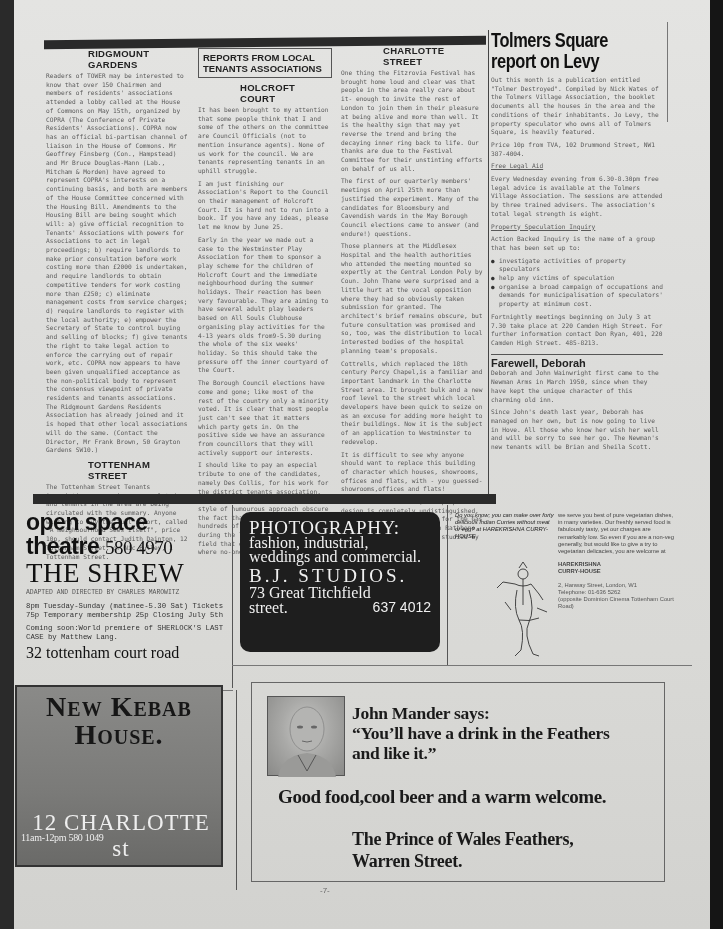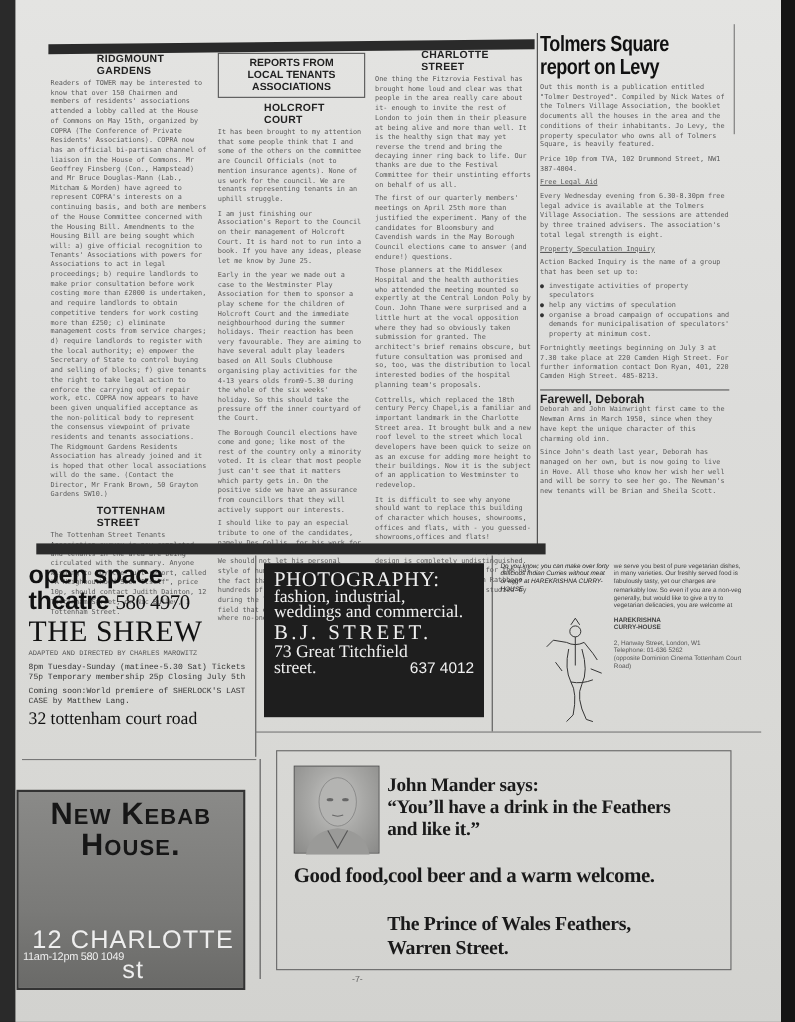--- a/index.html
+++ b/index.html
@@ -25,21 +25,21 @@
   .col p { margin-bottom: 4px; }
   .headline { font-family: "Liberation Sans", sans-serif; font-weight: bold; color: #222; letter-spacing: 0.3px; padding-left: 42px; }
   .h-small { font-size: 9.5px; line-height: 11px; margin-bottom: 2px; }
 
   .col1 { left: 46px; top: 48px; width: 142px; }
   .col2 { left: 198px; top: 48px; width: 134px; }
   .col3 { left: 341px; top: 45px; width: 145px; }
   .col4 { left: 491px; top: 30px; width: 172px; }
 
   .reports-box {
-    border: 1px solid #555; padding: 3px 20px; text-align: center;
+    border: 1px solid #555; padding: 3px 4px; 
     font-family: "Liberation Sans", sans-serif; font-weight: bold; font-size: 9.5px; line-height: 11px;
     color: #222; margin-bottom: 4px;
   }
   .vline { position: absolute; background: #444; width: 1px; }
 
   .tolmers-title {
     font-family: "Liberation Sans", sans-serif; font-weight: bold; font-size: 20px; line-height: 21px;
     color: #111; letter-spacing: -0.5px; transform: scaleX(0.82); transform-origin: left;
     margin-bottom: 4px; white-space: nowrap;
   }
@@ -58,55 +58,55 @@
   .os-show { font-family: "Liberation Serif", serif; font-size: 27px; line-height: 26px; color: #111; letter-spacing: 0.5px; }
   .os-small { font-family: "Liberation Mono", monospace; font-size: 6.4px; line-height: 8px; color: #555; margin-top: 3px; }
   .os-mid { font-family: "Liberation Mono", monospace; font-size: 7.3px; line-height: 8.5px; color: #333; margin-top: 5px; }
   .os-addr { font-family: "Liberation Serif", serif; font-size: 16px; color: #111; margin-top: 3px; }
 
   .ad-sep-v { position:absolute; background:#555; width:1px; }
   .ad-sep-h { position:absolute; background:#777; height:1px; }
 
   .ad-photo {
     left: 240px; top: 512px; width: 200px; height: 140px; background: #1e1e1e; color: #f0f0f0;
-    font-family: "Liberation Serif", serif; padding: 7px 9px;
+    font-family: "Liberation Serif", serif; padding: 7px 9px; border-radius: 10px;
   }
   .ph-title { font-size: 19px; line-height: 17px; letter-spacing: 0.5px; }
   .ph-body { font-size: 16px; line-height: 14px; }
   .ph-studio { font-size: 19px; line-height: 20px; letter-spacing: 3px; margin-top: 2px; }
   .ph-addr { font-size: 16px; line-height: 14px; }
   .ph-row { display: flex; justify-content: space-between; font-size: 16px; line-height: 15px; }
   .ph-phone { font-family: "Liberation Sans", sans-serif; font-size: 14px; }
 
   .ad-curry { left: 455px; top: 512px; width: 228px; height: 150px; font-family: "Liberation Sans", sans-serif; }
   .cy-left { position: absolute; left: 0; top: 0; width: 100px; font-size: 5.8px; line-height: 7px; font-style: italic; color: #222; }
   .cy-right { position: absolute; left: 103px; top: 0; width: 120px; font-size: 5.8px; line-height: 7.2px; color: #444; }
   .cy-name { font-weight: bold; margin-top: 6px; color: #444; }
   .cy-addr { margin-top: 6px; color: #555; }
   .krishna { position: absolute; left: 38px; top: 48px; width: 60px; height: 100px; }
 
   .ad-kebab {
-    left: 15px; top: 718px; width: 208px; height: 182px; border: 2px solid #333;
+    left: 15px; top: 685px; width: 208px; height: 182px; border: 2px solid #333;
     background: linear-gradient(180deg, #8a8a88 0%, #7a7a78 60%, #6a6a68 100%);
-    font-family: Liberation Sans, sans-serif; text-align: center;
+    font-family: Liberation Serif, serif; text-align: center;
   }
   .kb-title { font-size: 28px; line-height: 28px; font-weight: bold; color: #161616; margin-top: 6px; font-variant: small-caps; letter-spacing: 1px; }
   .kb-hours { position: absolute; left: 4px; bottom: 22px; width: 200px; color: #eee; font-size: 10px; text-align: left; letter-spacing: -0.3px; }
   .kb-addr { position: absolute; left: 4px; bottom: 3px; width: 200px; color: #eee; font-size: 23px; text-align: center; letter-spacing: 1px; margin-top: 48px; }
 
   .ad-feathers {
     left: 251px; top: 682px; width: 414px; height: 200px; border: 1px solid #666;
     font-family: "Liberation Serif", serif; color: #1a1a1a;
   }
   .fe-photo {
     position: absolute; left: 15px; top: 13px; width: 78px; height: 80px; border: 1px solid #555;
     background: radial-gradient(ellipse at 50% 40%, #c8c8c6 0%, #a9a9a7 45%, #8a8a88 100%);
   }
   .fe-quote { position: absolute; left: 100px; top: 20px; font-size: 17.5px; line-height: 20px; font-weight: bold; width: 310px; letter-spacing: -0.3px; }
-  .fe-tag { position: absolute; left: 15px; top: 103px; font-size: 19px; font-weight: bold; letter-spacing: -0.4px; white-space: nowrap; }
+  .fe-tag { position: absolute; left: 26px; top: 103px; font-size: 19px; font-weight: bold; letter-spacing: -0.4px; white-space: nowrap; }
   .fe-name { position: absolute; left: 100px; top: 145px; font-size: 18px; line-height: 22px; font-weight: bold; letter-spacing: -0.3px; }
 
   .page-number { position: absolute; left: 320px; top: 886px; font-family: "Liberation Sans", sans-serif; font-size: 8px; color: #666; }
 </style>
 </head>
 <body>
 
 <div class="page-shadow-left"></div>
 <div class="page">
 </div>
@@ -180,21 +180,21 @@
   <div class="os-show">THE SHREW</div>
   <div class="os-small">ADAPTED AND DIRECTED BY CHARLES MAROWITZ</div>
   <div class="os-mid">8pm Tuesday-Sunday (matinee-5.30 Sat) Tickets 75p Temporary membership 25p Closing July 5th</div>
   <div class="os-mid">Coming soon:World premiere of SHERLOCK'S LAST CASE by Matthew Lang.</div>
   <div class="os-addr">32 tottenham court road</div>
 </div>
 
 <div class="ad ad-photo">
   <div class="ph-title">PHOTOGRAPHY:</div>
   <div class="ph-body">fashion, industrial, weddings and commercial.</div>
-  <div class="ph-studio">B.J. STREET.</div>
+  <div class="ph-studio">B.J. STUDIOS.</div>
   <div class="ph-addr">73 Great Titchfield</div>
   <div class="ph-row">
     <span>street.</span>
     <span class="ph-phone">637 4012</span>
   </div>
 </div>
 
 <div class="ad ad-curry">
   <div class="cy-left">Do you know; you can make over forty delicious Indian Curries without meat or egg? at HAREKRISHNA CURRY-HOUSE</div>
   <svg class="krishna" viewBox="0 0 60 100">

